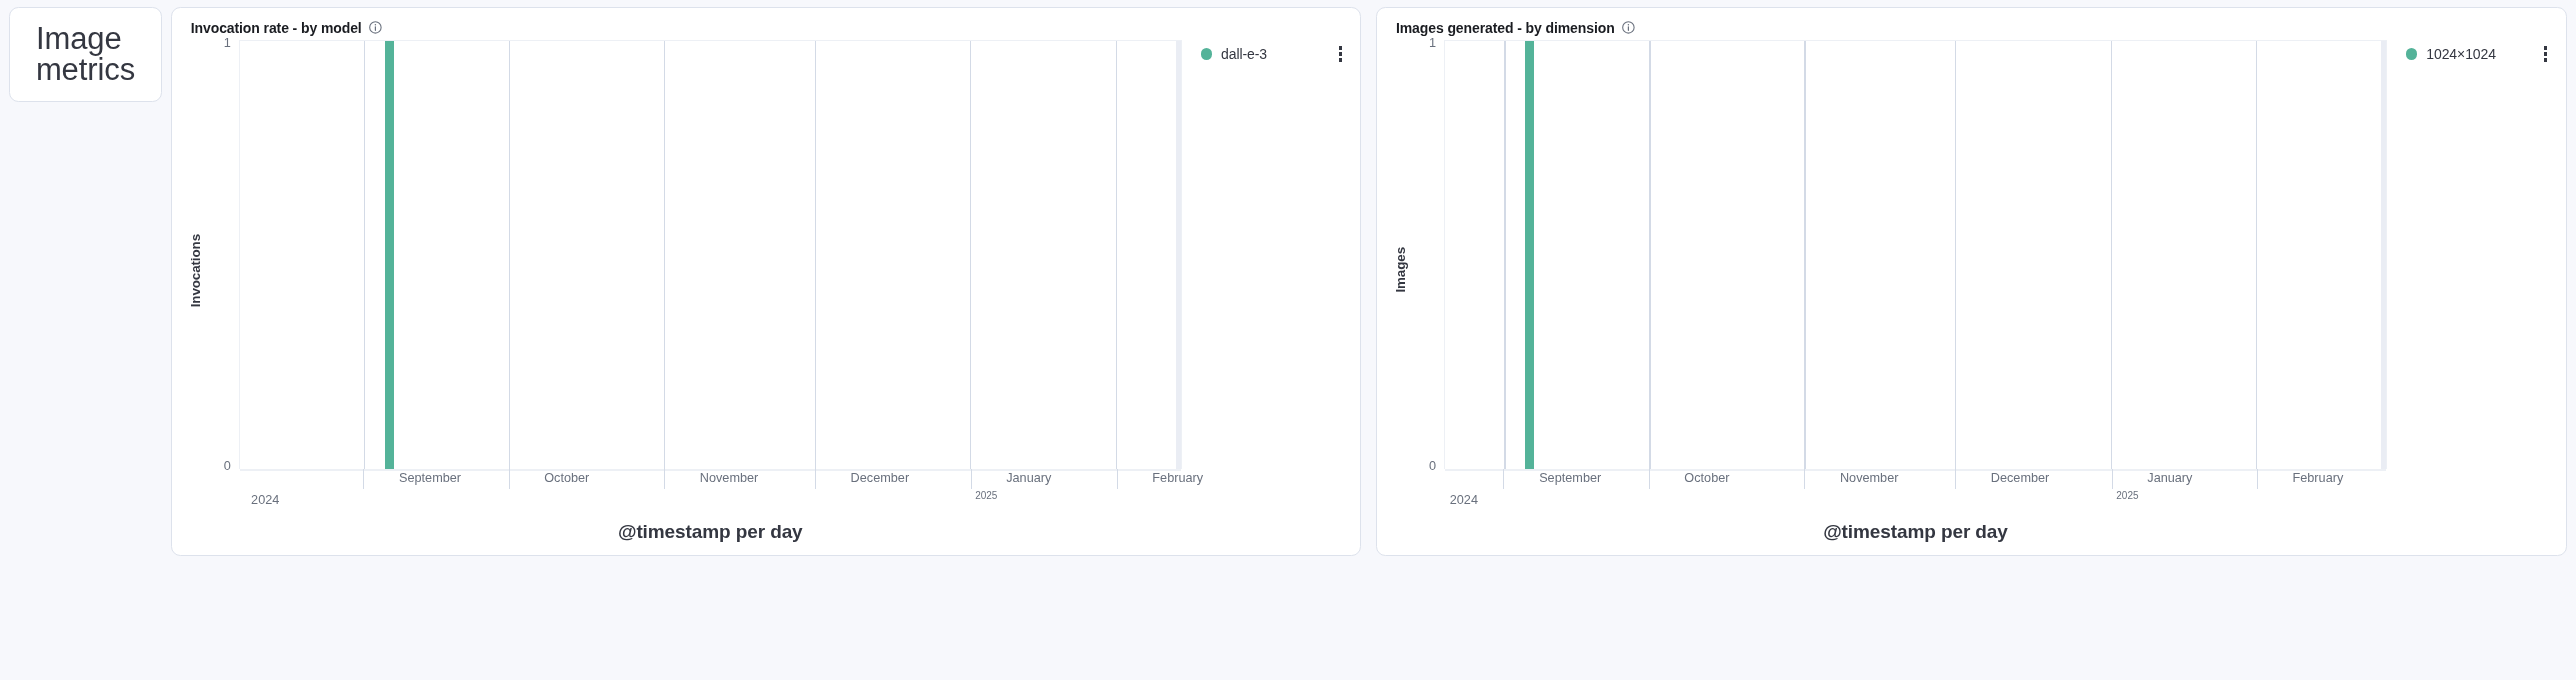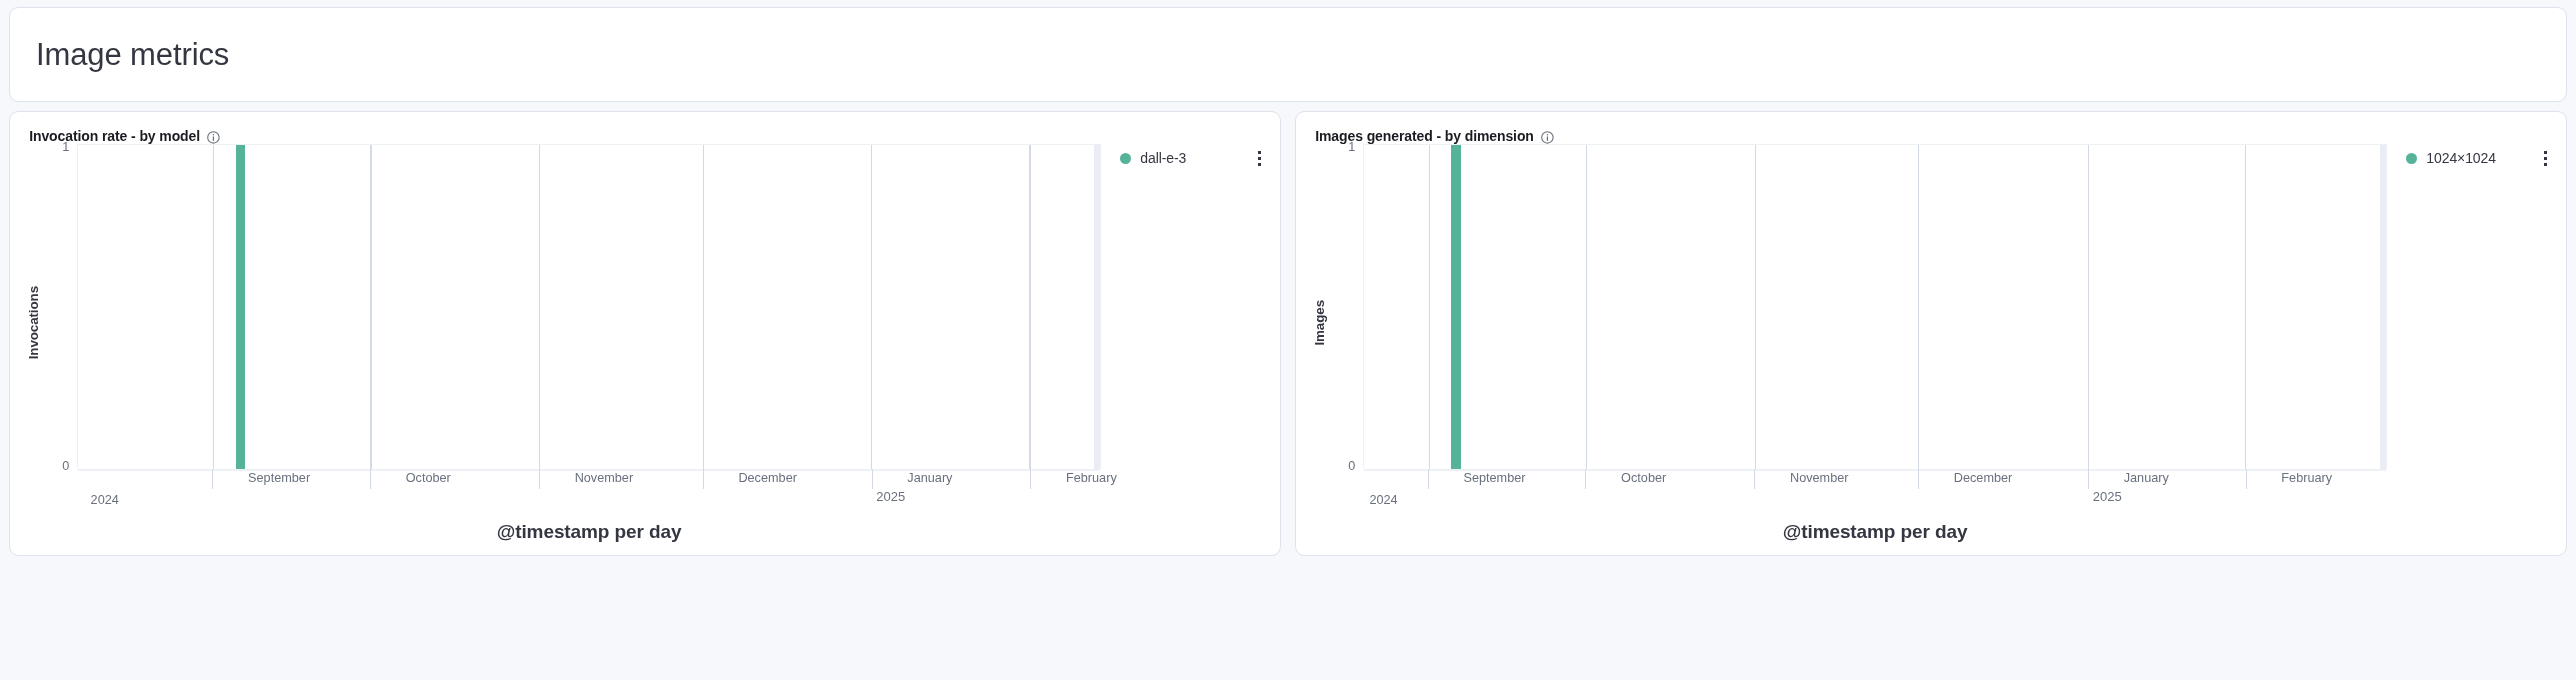--- a/index.html
+++ b/index.html
@@ -8,21 +8,21 @@
     height: 680px;
     background: #F7F8FC;
     font-family: "Liberation Sans", sans-serif;
     overflow: hidden;
   }
   .dashboard {
     width: 2576px;
     height: 564px;
     padding: 6.7px 9.4px 8px 9.4px;
     display: flex;
-    flex-direction: column;
+    flex-direction: row;
     gap: 9.4px;
     background: #F7F8FC;
   }
 
   
   .title-panel {
     background: #FFFFFF;
     border: 0.7px solid #DDE2EC;
     border-radius: 9.4px;
     height: 95px;
@@ -52,21 +52,21 @@
     border-radius: 9.4px;
     flex: 1 1 0;
     min-width: 0;
     display: flex;
     flex-direction: column;
     padding: 9.4px 10.7px 6.7px 9.4px;
     position: relative;
   }
   .panel-header {
     display: flex;
-    align-items: flex-end;
+    align-items: flex-start;
     gap: 6px;
     padding: 2.7px 0 0 9.4px;
     height: 23px;
     flex: 0 0 23px;
   }
   .panel-title {
     font-size: 14px;
     font-weight: 700;
     color: #1A1C21;
     letter-spacing: -0.1px;
@@ -192,21 +192,21 @@
     font-size: 12.7px;
     color: #69707D;
     line-height: 1.45;
     white-space: nowrap;
     margin-left: 30px;
   }
   .x-tick-sub {
     position: absolute;
     top: 20px;
     padding-left: 4.7px;
-    font-size: 13px;
+    font-size: 10px;
     color: #69707D;
     line-height: 1.3;
     white-space: nowrap;
   }
   .year-label {
     position: absolute;
     font-size: 12.7px;
     color: #69707D;
     line-height: 1.3;
     white-space: nowrap;

